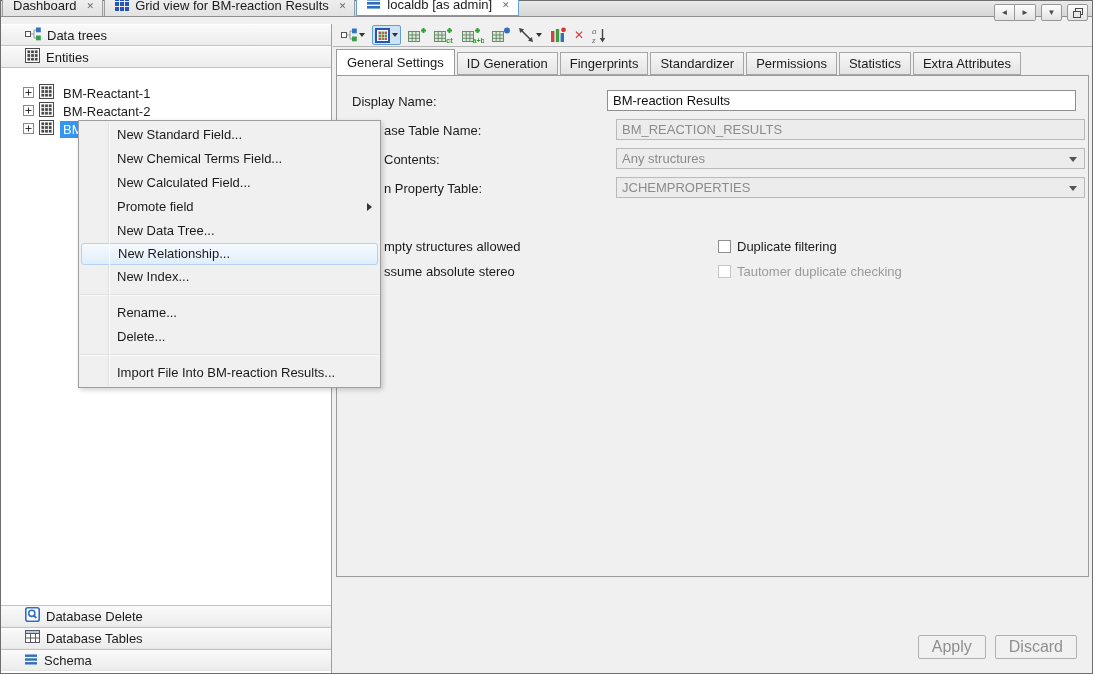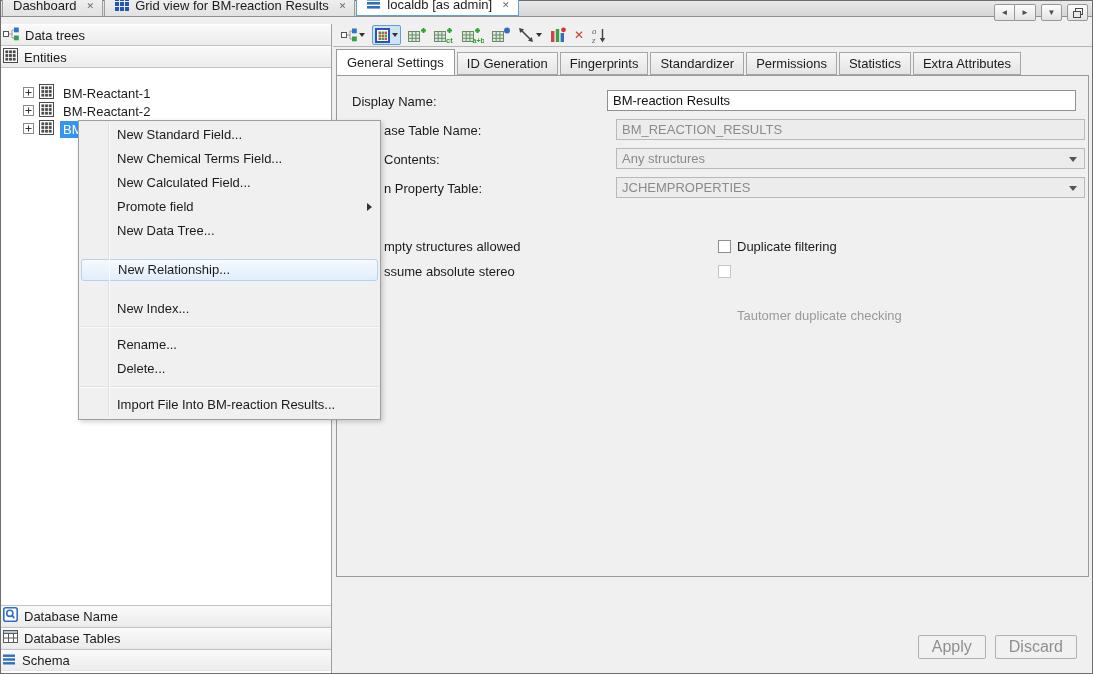--- a/index.html
+++ b/index.html
@@ -18,21 +18,21 @@
   .win-controls { position:absolute; right:4px; top:3px; display:flex; gap:5px; }
   .wbtn { width:21px; height:17px; border:1px solid #979797; background:linear-gradient(#fdfdfd,#e3e3e3);
           display:flex; align-items:center; justify-content:center; border-radius:2px; font-size:8px; color:#4a4a4a; }
   .wbtn-pair { display:flex; }
   .wbtn-pair .wbtn:first-child { border-radius:2px 0 0 2px; }
   .wbtn-pair .wbtn:last-child { border-left:none; border-radius:0 2px 2px 0; }
 
   
   .left-panel { position:absolute; left:1px; top:24px; width:331px; bottom:1px; background:#fff; border-right:1px solid #9f9f9f; }
   .sec-header { height:22px; background:linear-gradient(#fafafa,#ececec); border-bottom:1px solid #c3c3c3; border-top:1px solid #fff;
-                display:flex; align-items:center; gap:6px; padding-left:2px; }
+                display:flex; align-items:center; gap:6px; padding-left:24px; }
   .tree { padding-top:16px; }
   .trow { height:18px; display:flex; align-items:center; padding-left:22px; }
   .trow .gap1 { width:5px; } .trow .gap2 { width:6px; }
   .tlabel2 { padding:1px 3px; white-space:nowrap; }
   .trow.selected .tlabel2 { background:#3595f2; color:#fff; }
   .bottom-stack { position:absolute; left:0; right:0; bottom:2px; }
   .bottom-stack .sec-header { border-top:1px solid #c3c3c3; border-bottom:1px solid #e6e6e6; }
 
   
   .right-area { position:absolute; left:333px; top:24px; right:1px; bottom:1px; background:#f0f0f0; }
@@ -50,33 +50,33 @@
   .content { position:absolute; left:3px; top:51px; width:753px; height:502px; border:1px solid #9a9a9a; background:#f0f0f0; }
   .flabel { position:absolute; height:16px; line-height:16px; white-space:nowrap; }
   .field { position:absolute; left:270px; width:469px; height:21px; line-height:19px; padding-left:5px; white-space:nowrap; }
   .field.enabled { background:#fff; border:1px solid #8f8f8f; color:#111; }
   .field.disabled { background:#ececec; border:1px solid #b9b9b9; color:#8b8b8b;margin-left:9px; }
   .combo::after { content:""; position:absolute; right:7px; top:8px; width:0; height:0;
                   border-left:4px solid transparent; border-right:4px solid transparent; border-top:5px solid #555; }
   .cbox { position:absolute; width:13px; height:13px; background:#fff; border:1px solid #8f8f8f; }
   .cbox.disabled { border-color:#c7c7c7; }
   .clabel { position:absolute; height:16px; line-height:16px; white-space:nowrap; }
-  .clabel.disabled { color:#9a9a9a;margin-top:44px; }
+  .clabel.disabled { color:#9a9a9a; }
 
   .actions { position:absolute; right:15px; bottom:14px; display:flex; gap:9px; }
   .btn { height:24px; padding:0 13px; background:#f1f1f1; border:1px solid #b0b0b0; border-radius:2px;
          color:#8f8f8f; font-size:16px; display:flex; align-items:center; }
 
   
   .cmenu { position:absolute; left:78px; top:120px; width:303px; background:#f0f0f0; border:1px solid #9e9e9e;
            padding:2px 0; z-index:50; box-shadow:2px 2px 5px rgba(0,0,0,0.18); }
   .cmenu::before { content:""; position:absolute; left:29px; top:2px; bottom:2px; width:1px; background:#e0e0e0; }
   .cmenu::after  { content:""; position:absolute; left:30px; top:2px; bottom:2px; width:1px; background:#fbfbfb; }
   .mitem { position:relative; height:24px; line-height:24px; padding-left:38px; white-space:nowrap; }
-  .mitem.hl { margin:16px 2px; height:22px; line-height:20px; padding-left:36px; border:1px solid #b5d3ee; border-radius:3px;
+  .mitem.hl { margin:0 2px; height:22px; line-height:20px; padding-left:36px; border:1px solid #b5d3ee; border-radius:3px;
               background:linear-gradient(#f6fafd,#dfeefb); }
   .msep { height:0; border-top:1px solid #e2e2e2; border-bottom:1px solid #fafafa; margin:5px 1px; }
   .subarrow { position:absolute; right:8px; top:8px; width:0; height:0;
               border-top:4px solid transparent; border-bottom:4px solid transparent; border-left:5px solid #333; }
 </style>
 </head>
 <body>
 
 <div id="app">
 
@@ -231,21 +231,21 @@
       </div>
     </div>
 
     <div class="bottom-stack">
       <div class="sec-header">
         <span><svg width="15" height="15" viewBox="0 0 15 15">
               <rect x="0.8" y="0.8" width="13.4" height="13.4" rx="2" fill="#fff" stroke="#2e6fc0" stroke-width="1.6"></rect>
               <circle cx="6.8" cy="6.3" r="3.1" fill="none" stroke="#2e6fc0" stroke-width="1.6"></circle>
               <line x1="9" y1="8.7" x2="11.3" y2="11" stroke="#2e6fc0" stroke-width="1.8"></line>
             </svg></span>
-        <span>Database Name</span>
+        <span>Database Delete</span>
       </div>
       <div class="sec-header">
         <span><svg width="15" height="13" viewBox="0 0 15 13">
               <rect x="0.5" y="0.5" width="14" height="12" fill="#fff" stroke="#5a5a5a"></rect>
               <rect x="0.5" y="0.5" width="14" height="3" fill="#b9c6d8" stroke="#5a5a5a"></rect>
               <line x1="5.5" y1="3.5" x2="5.5" y2="12.5" stroke="#5a5a5a"></line>
               <line x1="10.5" y1="3.5" x2="10.5" y2="12.5" stroke="#5a5a5a"></line>
               <line x1="0.5" y1="8" x2="14.5" y2="8" stroke="#5a5a5a"></line>
             </svg></span>
         <span>Database Tables</span>

